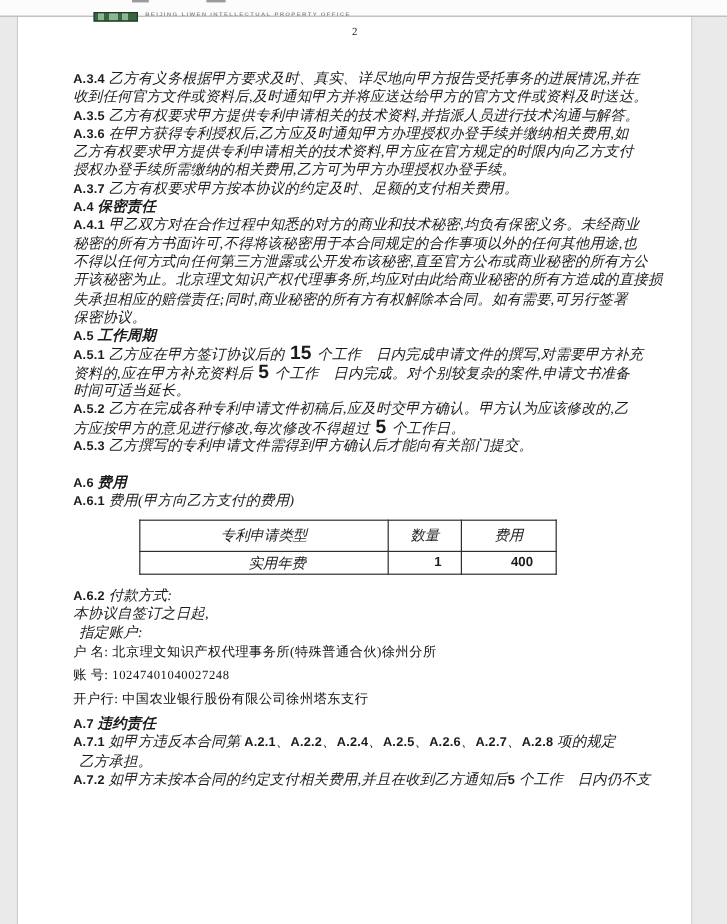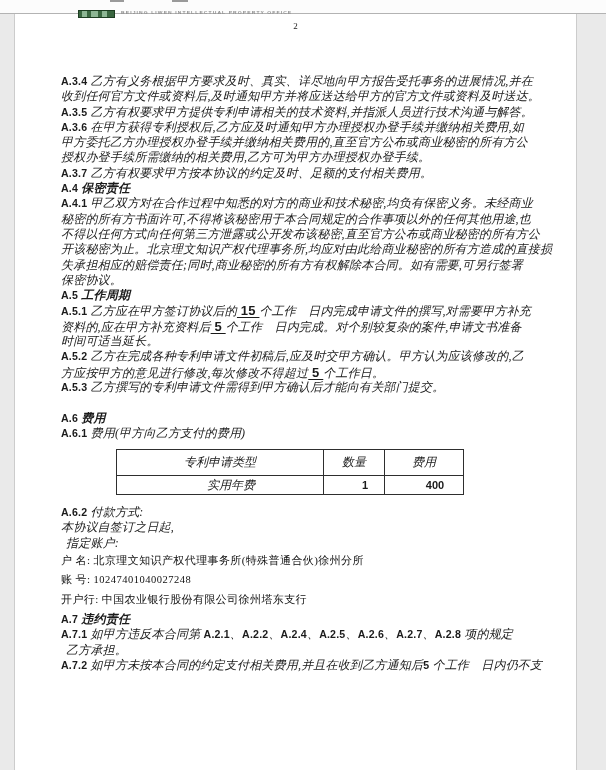--- a/index.html
+++ b/index.html
@@ -12,34 +12,34 @@
     background-image:linear-gradient(90deg,rgba(255,255,255,0) 0 3px,#8db694 3px 8px,
       rgba(255,255,255,0) 8px 12px,#8db694 12px 19px,rgba(255,255,255,0) 19px 23px,
       #8db694 23px 28px,rgba(255,255,255,0) 28px);}
   .hdr-caps{position:absolute;left:121px;top:10px;z-index:5;white-space:nowrap;
     font-family:"Liberation Sans",sans-serif;font-size:5px;font-weight:700;
     letter-spacing:1.1px;color:#8e8e8e;transform:scaleY(.85);transform-origin:left top;}
   .page{position:absolute;left:14px;top:14px;width:563px;height:756px;background:#fff;
     border-left:1px solid #ccc;border-right:1px solid #ccc;box-sizing:border-box;z-index:1;}
   .pagenum{position:absolute;left:0;top:7px;width:100%;text-align:center;
     font-size:9px;color:#222;}
-  .content{position:absolute;left:46px;top:60px;width:486px;}
+  .content{position:absolute;left:46px;top:44px;width:486px;}
   .ln{height:15.3px;line-height:15.3px;font-size:12px;color:#1b1b1b;
     white-space:nowrap;letter-spacing:.2px;}
   .b, .b .s-k{font-weight:700;}
   .ind{padding-left:5px;}
   .mt3{margin-top:3px;}
   .acct{height:19.3px;line-height:19.3px;font-size:11px;letter-spacing:.4px;color:#111;}
   .s-k{font-style:italic;}
   .s-s{font-style:normal;text-align:center;}
   .s-d{font-style:normal;font-size:10.5px;letter-spacing:.5px;}
   .s-n{font-family:"Liberation Sans",sans-serif;font-style:normal;font-weight:700;
     font-size:10.6px;letter-spacing:.2px;}
   .s-u{font-family:"Liberation Sans",sans-serif;font-style:normal;font-weight:700;
-    font-size:13px;text-decoration:underline;text-underline-offset:2px;margin-top:24px;}
+    font-size:16px;text-underline-offset:2px;margin-top:24px;}
   .fee-table{border-collapse:collapse;table-layout:fixed;margin:8px 4px 10px 55px;}
   .fee-table col.c1{width:207px;} .fee-table col.c2{width:61px;} .fee-table col.c3{width:79px;}
   .fee-table th,.fee-table td{border:1px solid #2e2e2e;text-align:center;padding:0;
     font-size:12px;color:#1b1b1b;}
   .fee-table th{height:25px;font-weight:400;font-style:italic;}
   .fee-table td{height:18px;padding-left:22px;}
   .fee-table td.cellk{font-style:italic;}
   .fee-table td.celln{font-family:"Liberation Sans",sans-serif;font-style:normal;
     font-weight:700;font-size:11px;}
 </style>
@@ -56,21 +56,21 @@
 
 <div class="page">
   <div class="pagenum">2</div>
 
   <div class="content">
     <div id="lines-top">
         <div class="ln"><span class="s-n">A.3.4</span><span class="s-k"> 乙方有义务根据甲方要求及时、真实、详尽地向甲方报告受托事务的进展情况,并在</span></div>
         <div class="ln"><span class="s-k">收到任何官方文件或资料后,及时通知甲方并将应送达给甲方的官方文件或资料及时送达。</span></div>
         <div class="ln"><span class="s-n">A.3.5</span><span class="s-k"> 乙方有权要求甲方提供专利申请相关的技术资料,并指派人员进行技术沟通与解答。</span></div>
         <div class="ln"><span class="s-n">A.3.6</span><span class="s-k"> 在甲方获得专利授权后,乙方应及时通知甲方办理授权办登手续并缴纳相关费用,如</span></div>
-        <div class="ln"><span class="s-k">甲方委托乙方办理授权办登手续并缴纳相关费用的,直至官方公布或商业秘密的所有方公</span></div>
+        <div class="ln"><span class="s-k">乙方有权要求甲方提供专利申请相关的技术资料,甲方应在官方规定的时限内向乙方支付</span></div>
         <div class="ln"><span class="s-k">授权办登手续所需缴纳的相关费用,乙方可为甲方办理授权办登手续。</span></div>
         <div class="ln"><span class="s-n">A.3.7</span><span class="s-k"> 乙方有权要求甲方按本协议的约定及时、足额的支付相关费用。</span></div>
         <div class="ln b"><span class="s-n">A.4</span><span class="s-k"> 保密责任</span></div>
         <div class="ln"><span class="s-n">A.4.1</span><span class="s-k"> 甲乙双方对在合作过程中知悉的对方的商业和技术秘密,均负有保密义务。未经商业</span></div>
         <div class="ln"><span class="s-k">秘密的所有方书面许可,不得将该秘密用于本合同规定的合作事项以外的任何其他用途,也</span></div>
         <div class="ln"><span class="s-k">不得以任何方式向任何第三方泄露或公开发布该秘密,直至官方公布或商业秘密的所有方公</span></div>
         <div class="ln"><span class="s-k">开该秘密为止。北京理文知识产权代理事务所,均应对由此给商业秘密的所有方造成的直接损</span></div>
         <div class="ln"><span class="s-k">失承担相应的赔偿责任;同时,商业秘密的所有方有权解除本合同。如有需要,可另行签署</span></div>
         <div class="ln"><span class="s-k">保密协议。</span></div>
         <div class="ln b"><span class="s-n">A.5</span><span class="s-k"> 工作周期</span></div>

